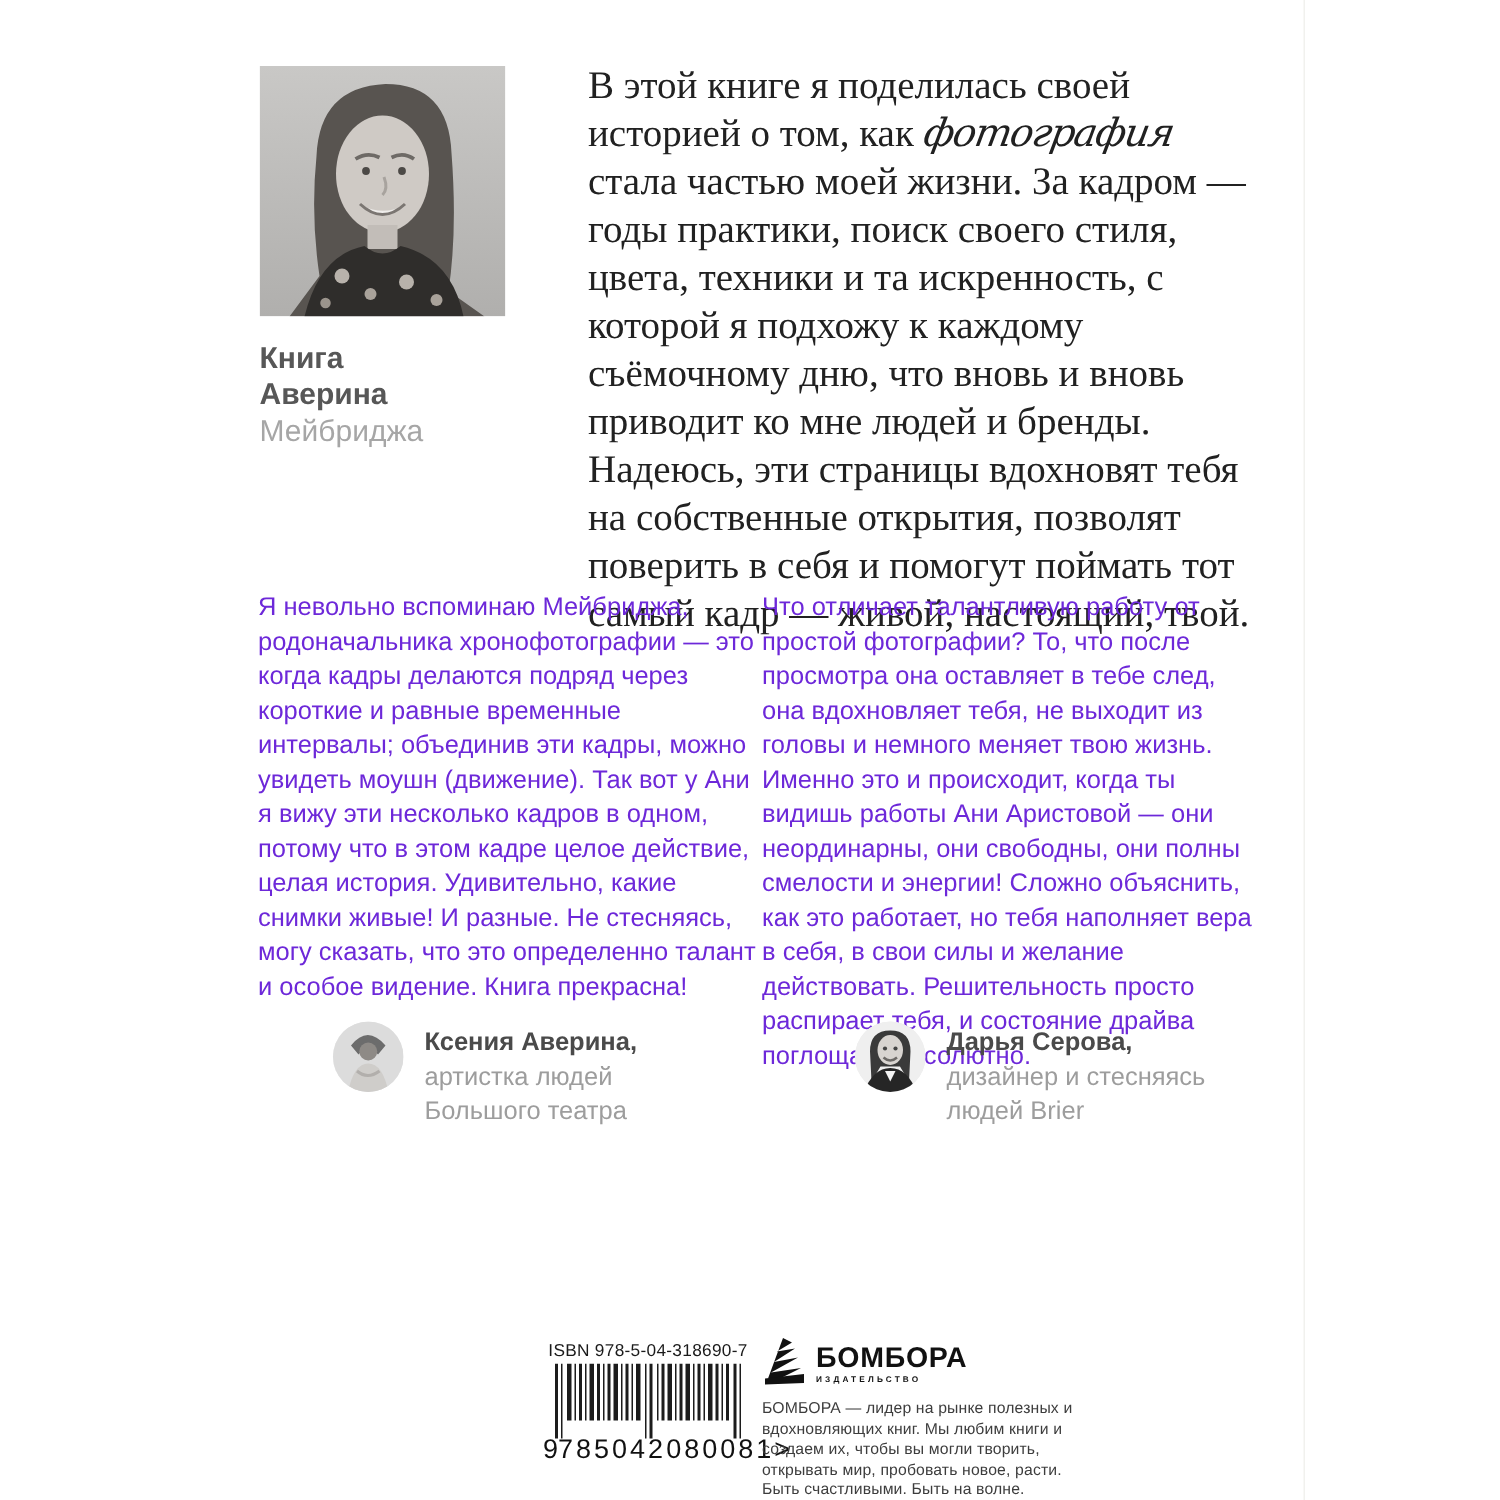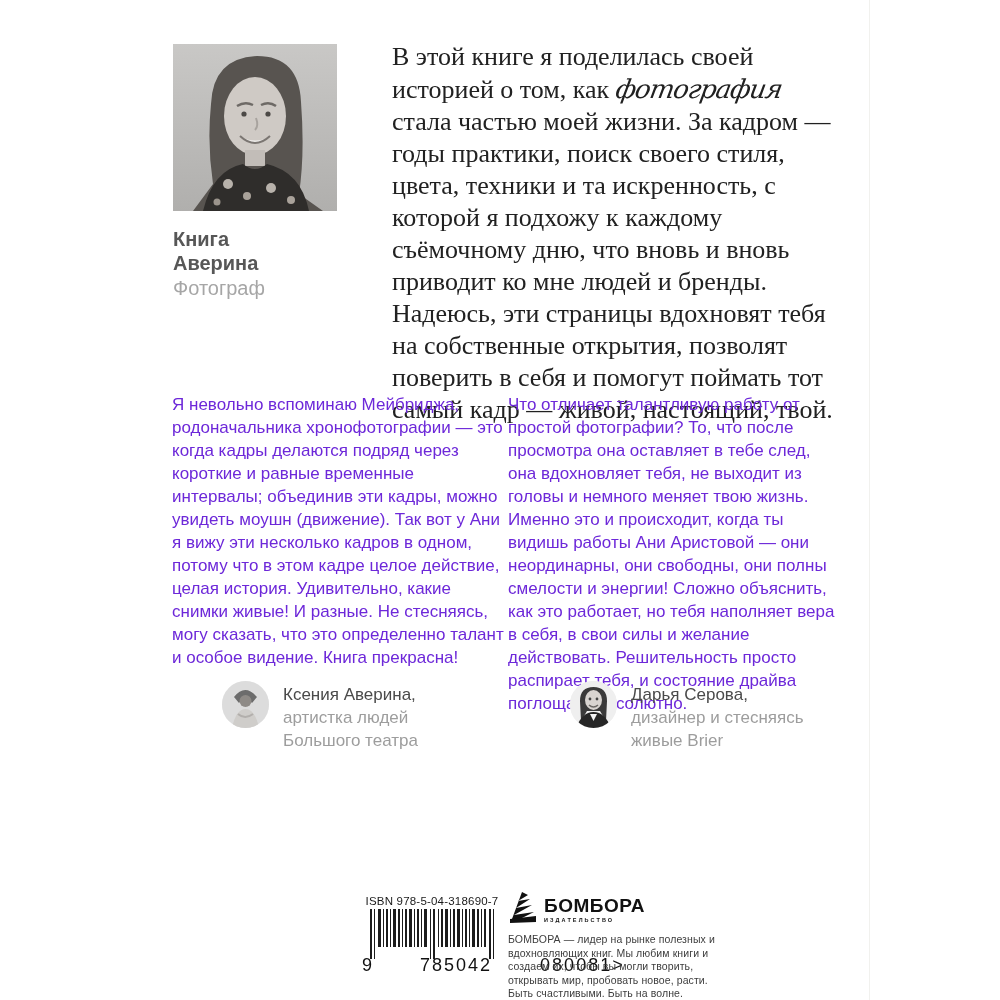--- a/index.html
+++ b/index.html
@@ -48,36 +48,36 @@
   
   .signature { position:absolute; top:681px; display:flex; }
   .sig-left  { left:222px; }
   .sig-right { left:570px; }
   .avatar {
     width:47px; height:47px; border-radius:50%;
     overflow:hidden; flex:0 0 auto;
     background:#ececec;
   }
   .sig-text { margin-left:14px; padding-top:2px; }
-  .sig-name { font-size:17px; font-weight:normal; color:#4a4a4a; line-height:23px; }
+  .sig-name { font-size:17px; font-weight:bold; color:#4a4a4a; line-height:23px; }
   .sig-role { font-size:17px; color:#9d9d9d; line-height:23px; }
   
   .barcode {
     position:absolute; left:362px; top:895px; width:140px;
   }
   .isbn-label {
     font-size:11.5px; color:#1a1a1a; text-align:center;
     letter-spacing:0.2px; margin-bottom:2px; white-space:nowrap;
   }
   .barcode-digits {
     display:flex; justify-content:space-between; align-items:flex-end;
     font-size:18px; color:#111; margin-top:-10px; position:relative;
   }
   .barcode-digits span { background:transparent; }
-  .bd-group { letter-spacing:2px;padding-left:48px; }
+  .bd-group { letter-spacing:2px; }
   .publisher { position:absolute; left:508px; top:892px; width:218px; }
   .pub-logo-row { display:flex; align-items:flex-start; }
   .pub-logo-icon { width:30px; height:32px; flex:0 0 auto; }
   .pub-name-wrap { margin-left:6px; padding-top:4px; }
   .pub-name { font-size:19px; font-weight:bold; color:#111; letter-spacing:0.5px; line-height:19px; }
   .pub-sub { font-size:5.5px; font-weight:bold; color:#111; letter-spacing:2.1px; margin-top:2px; }
   .pub-text {
     margin-top:9px; font-size:10.5px; line-height:13.5px; color:#3d3d3d;
     letter-spacing:0.1px;
   }
@@ -119,21 +119,21 @@
       <circle cx="74" cy="152" r="4" fill="#a9a29a"></circle>
       <circle cx="98" cy="144" r="5" fill="#b8b2ab"></circle>
       <circle cx="118" cy="156" r="4" fill="#a9a29a"></circle>
       <circle cx="44" cy="158" r="3.5" fill="#9b948c"></circle>
     </svg>
   </div>
 
   <div class="author">
     <div class="author-name">Книга</div>
     <div class="author-name">Аверина</div>
-    <div class="author-role">Фотограф</div>
+    <div class="author-role">Мейбриджа</div>
   </div>
 
   <p class="intro"><span>В этой книге я поделилась своей историей о том, как </span><span class="script-word">фотография</span><span> стала частью моей жизни. За кадром — годы практики, поиск своего стиля, цвета, техники и та искренность, с которой я подхожу к каждому съёмочному дню, что вновь и вновь приводит ко мне людей и бренды. Надеюсь, эти страницы вдохновят тебя на собственные открытия, позволят поверить в себя и помогут поймать тот самый кадр — живой, настоящий, твой.</span></p>
 
   <div class="col col-left">Я невольно вспоминаю Мейбриджа, родоначальника хронофотографии — это когда кадры делаются подряд через короткие и равные временные интервалы; объединив эти кадры, можно увидеть моушн (движение). Так вот у Ани я вижу эти несколько кадров в одном, потому что в этом кадре целое действие, целая история. Удивительно, какие снимки живые! И разные. Не стесняясь, могу сказать, что это определенно талант и особое видение. Книга прекрасна!</div>
 
   <div class="col col-right">Что отличает талантливую работу от простой фотографии? То, что после просмотра она оставляет в тебе след, она вдохновляет тебя, не выходит из головы и немного меняет твою жизнь. Именно это и происходит, когда ты видишь работы Ани Аристовой — они неординарны, они свободны, они полны смелости и энергии! Сложно объяснить, как это работает, но тебя наполняет вера в себя, в свои силы и желание действовать. Решительность просто распирает тебя, и состояние драйва поглощает абсолютно.</div>
 
   <div class="signature sig-left">
     <div class="avatar">
@@ -161,21 +161,21 @@
         <circle cx="20" cy="18" r="1.4" fill="#444"></circle>
         <circle cx="27" cy="18" r="1.4" fill="#444"></circle>
         <path d="M19 24 q4.5 4 9 0" stroke="#6d6a67" stroke-width="1.6" fill="none"></path>
         <path d="M6 47 Q12 31 23.5 31 Q35 31 41 47 Z" fill="#262626"></path>
         <path d="M20 33 L23.5 40 L27 33 Z" fill="#f4f4f4"></path>
       </svg>
     </div>
     <div class="sig-text">
       <div class="sig-name">Дарья Серова,</div>
       <div class="sig-role">дизайнер и стесняясь</div>
-      <div class="sig-role">живые Brier</div>
+      <div class="sig-role">людей Brier</div>
     </div>
   </div>
 
   <div class="barcode">
     <div class="isbn-label">ISBN 978-5-04-318690-7</div>
     <svg width="140" height="52" viewBox="0 0 140 52">
       <g fill="#1c1c1c">
         <rect x="8" y="0" width="2" height="50"></rect>
         <rect x="12" y="0" width="1" height="50"></rect>
         <rect x="16" y="0" width="3" height="38"></rect>

